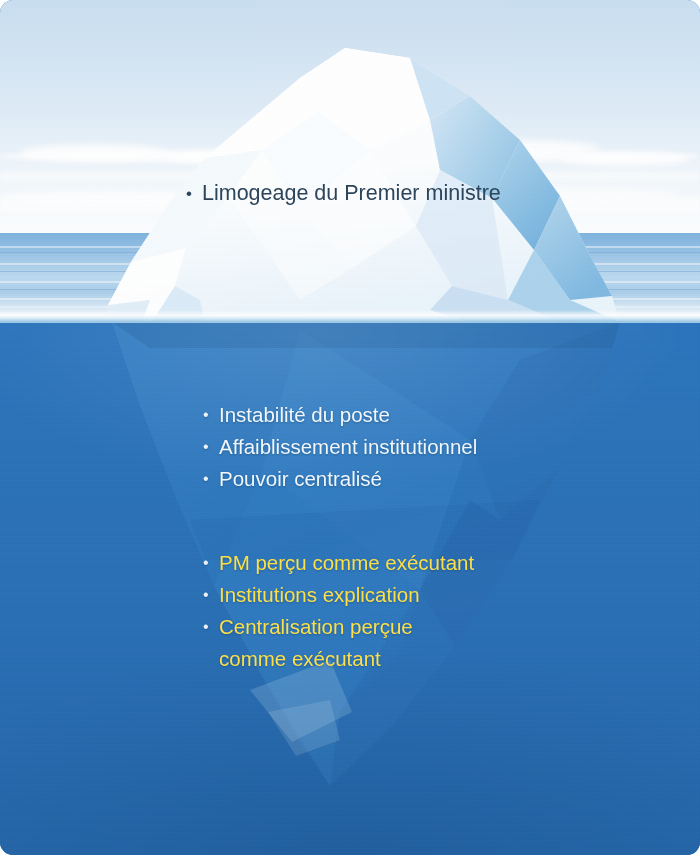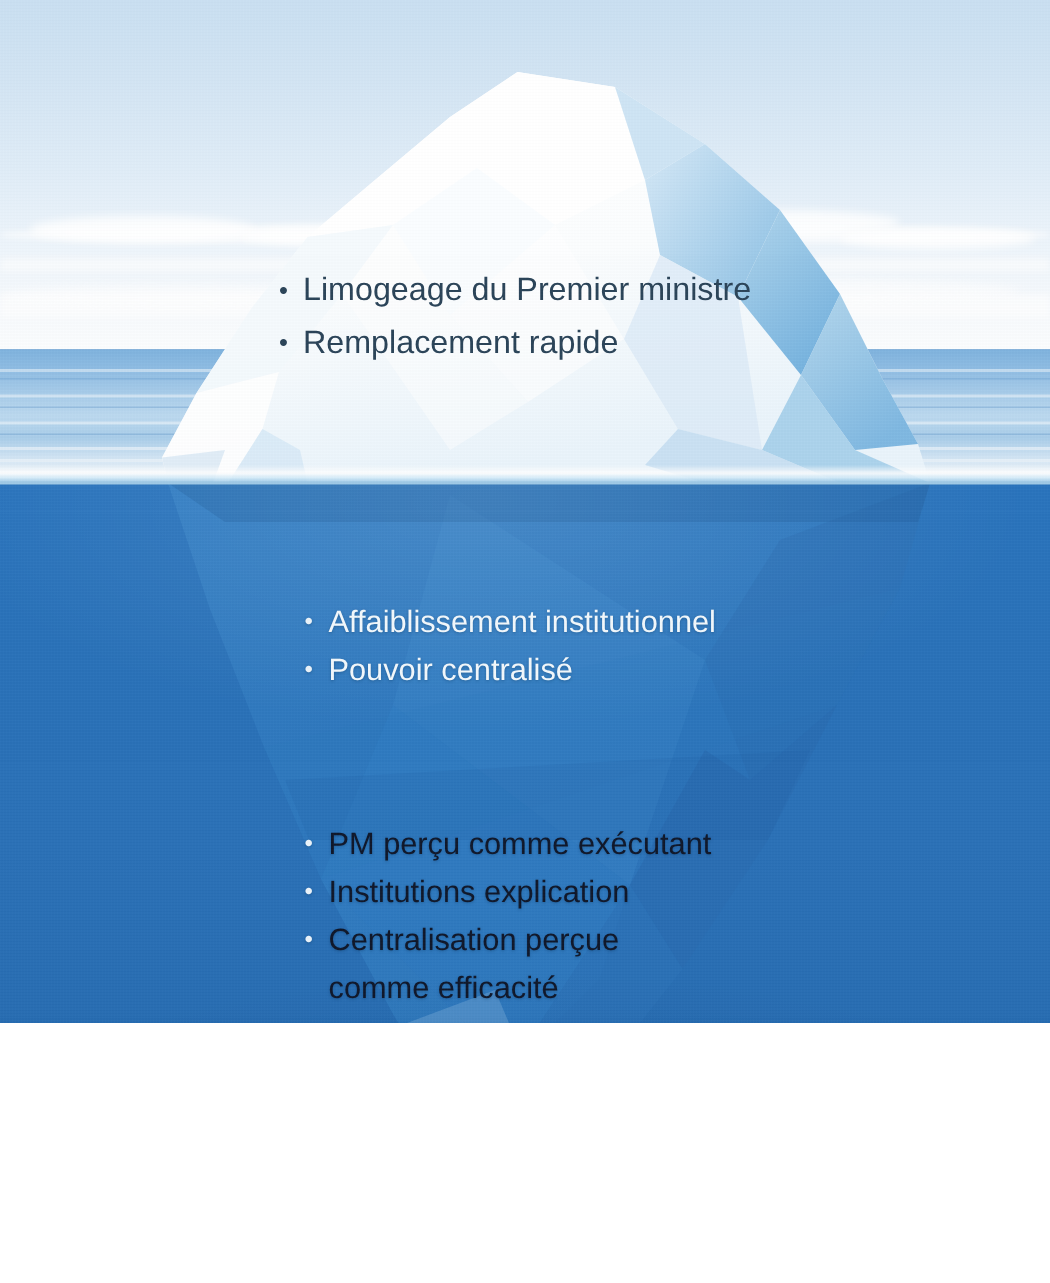--- a/index.html
+++ b/index.html
@@ -7,23 +7,24 @@
     padding: 0;
     background: #ffffff;
   }
   body {
     font-family: "Liberation Sans", "DejaVu Sans", sans-serif;
   }
 
   #poster {
     position: relative;
     width: 700px;
-    height: 682px;
+    height: 855px;
     overflow: hidden;
     background: #2a72b8;
+    border-radius: 13px;
   }
 
   
   .sky {
     position: absolute;
     left: 0; top: 0;
     width: 700px;
     height: 233px;
     background: linear-gradient(to bottom,
         #c9dff1 0%,
@@ -199,21 +200,21 @@
     font-size: 20.5px;
     line-height: 32px;
     color: #f2f8fc;
     text-shadow: 0 1px 2px rgba(10,48,86,0.35);
   }
   .list-invisible-2 {
     left: 203px;
     top: 547px;
     font-size: 20.5px;
     line-height: 32px;
-    color: #0f172a;
+    color: #fde047;
     text-shadow: 0 1px 2px rgba(10,48,86,0.35);
   }
   .list-invisible-1 li::before,
   .list-invisible-2 li::before { color: #eaf3fa; font-size: 16px; }
 </style>
 </head>
 <body>
 
 <div id="poster">
 
@@ -318,31 +319,31 @@
   </svg>
 
   <div class="waterline-glow"></div>
   <div class="waterline-rule"></div>
   <div class="deep-sheen"></div>
 
   <h1 class="title title-visible">VISIBLE</h1>
 
   <ul class="bullets block list-visible">
     <li>Limogeage du Premier ministre</li>
-    <li>Remplacement rapide</li>
   </ul>
 
   <h1 class="title title-invisible">INVISIBLE</h1>
 
   <ul class="bullets block list-invisible-1">
+    <li>Instabilité du poste</li>
     <li>Affaiblissement institutionnel</li>
     <li>Pouvoir centralisé</li>
   </ul>
 
   <ul class="bullets block list-invisible-2">
     <li>PM perçu comme exécutant</li>
     <li>Institutions explication</li>
     <li>Centralisation perçue
-comme efficacité</li>
+comme exécutant</li>
   </ul>
 
   <div class="noise"></div>
 </div>
 
 </body></html>

